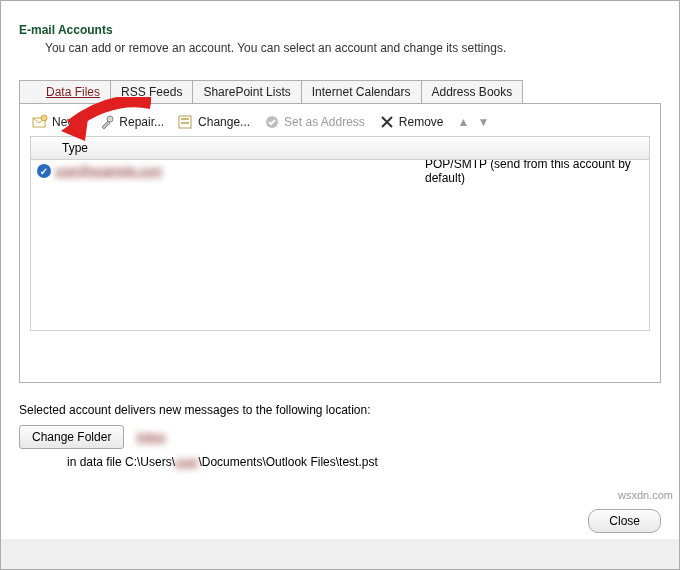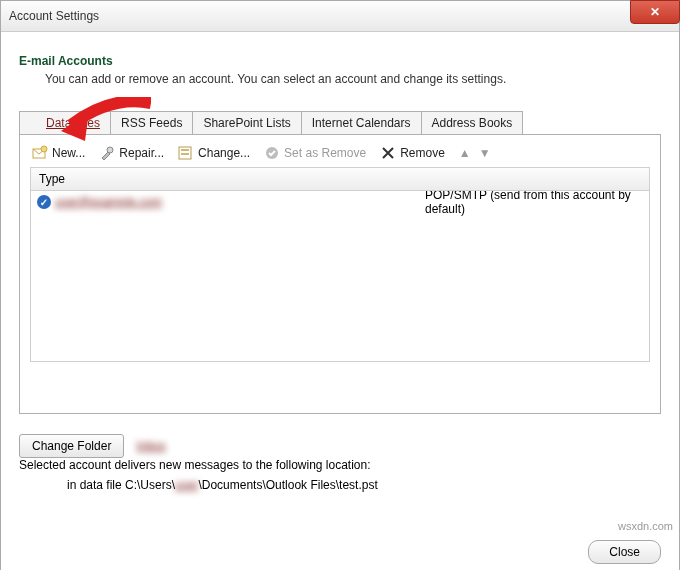--- a/index.html
+++ b/index.html
@@ -112,21 +112,21 @@
   .arrows { color: #9a9a9a; display: flex; gap: 8px; }
   
   .table-head {
     display: flex;
     background: linear-gradient(#fdfdfd,#ececec);
     border: 1px solid #d0d0d0;
     height: 22px;
     align-items: center;
   }
   .col-name { width: 380px; padding-left: 8px; border-right: 1px solid #d8d8d8; }
-  .col-type { flex: 1; padding-left: 8px; }
+  .col-type { flex: 1; padding-left: 8px; margin-left: 23px; }
   .table-area {
     border: 1px solid #d0d0d0;
     border-top: none;
     height: 170px;
     overflow: auto;
     background: #fff;
   }
   .row {
     display: flex;
     align-items: center;
@@ -182,26 +182,20 @@
     right: 6px;
     bottom: 38px;
     font-size: 11px;
     color: #9a9a9a;
   }
 </style>
 </head>
 <body>
 
 <div class="window">
-  <div class="titlebar">
-    <span class="title">Account Settings</span>
-    <div class="close-btn">
-      <span>✕</span>
-    </div>
-  </div>
 
   <div class="content">
     <div class="section-title">E-mail Accounts</div>
     <div class="section-desc">You can add or remove an account. You can select an account and change its settings.</div>
 
     <div class="tabs">
       <div class="tab" style="padding-left:26px"><span class="blur" style="filter:none;">Data Files</span></div>
       <div class="tab"><span>RSS Feeds</span></div>
       <div class="tab"><span>SharePoint Lists</span></div>
       <div class="tab"><span>Internet Calendars</span></div>
@@ -231,21 +225,21 @@
               <rect x="3" y="4" width="8" height="2" fill="#d0b96e"></rect>
               <rect x="3" y="8" width="8" height="2" fill="#d0b96e"></rect>
             </svg>
           <span>Change...</span>
         </div>
         <div class="tb-item disabled">
           <svg class="ico" viewBox="0 0 16 16">
               <circle cx="8" cy="8" r="6" fill="#bdbdbd"></circle>
               <path d="M5 8 L7 10 L11 6" stroke="#fff" fill="none" stroke-width="2"></path>
             </svg>
-          <span>Set as Remove</span>
+          <span>Set as Address</span>
         </div>
         <div class="tb-item">
           <svg class="ico" viewBox="0 0 16 16">
               <path d="M3 3 L13 13 M13 3 L3 13" stroke="#333" stroke-width="2"></path>
             </svg>
           <span>Remove</span>
         </div>
         <div class="arrows">
           <span>▲</span>
           <span>▼</span>
@@ -260,25 +254,25 @@
           <div class="c1">
             <span class="checkmark">✓</span>
             <span class="blur">user@example.com</span>
           </div>
           <div class="c2">POP/SMTP (send from this account by default)</div>
         </div>
       </div>
     </div>
 
     <div class="lower">
+      <div>Selected account delivers new messages to the following location:</div>
       <div style="margin-top:8px; display:flex; align-items:center;">
         <span class="change-folder-btn">Change Folder</span>
         <span class="blur">Inbox</span>
       </div>
-      <div>Selected account delivers new messages to the following location:</div>
       <div class="path-line">
         <span>in data file C:\Users\</span><span class="blur">user</span><span>\Documents\Outlook Files\test.pst</span>
       </div>
     </div>
 
     <div class="close-dialog-btn">Close</div>
     <div class="watermark">wsxdn.com</div>
   </div>
 
   <svg class="red-arrow" width="90" height="50" viewBox="0 0 90 50">

